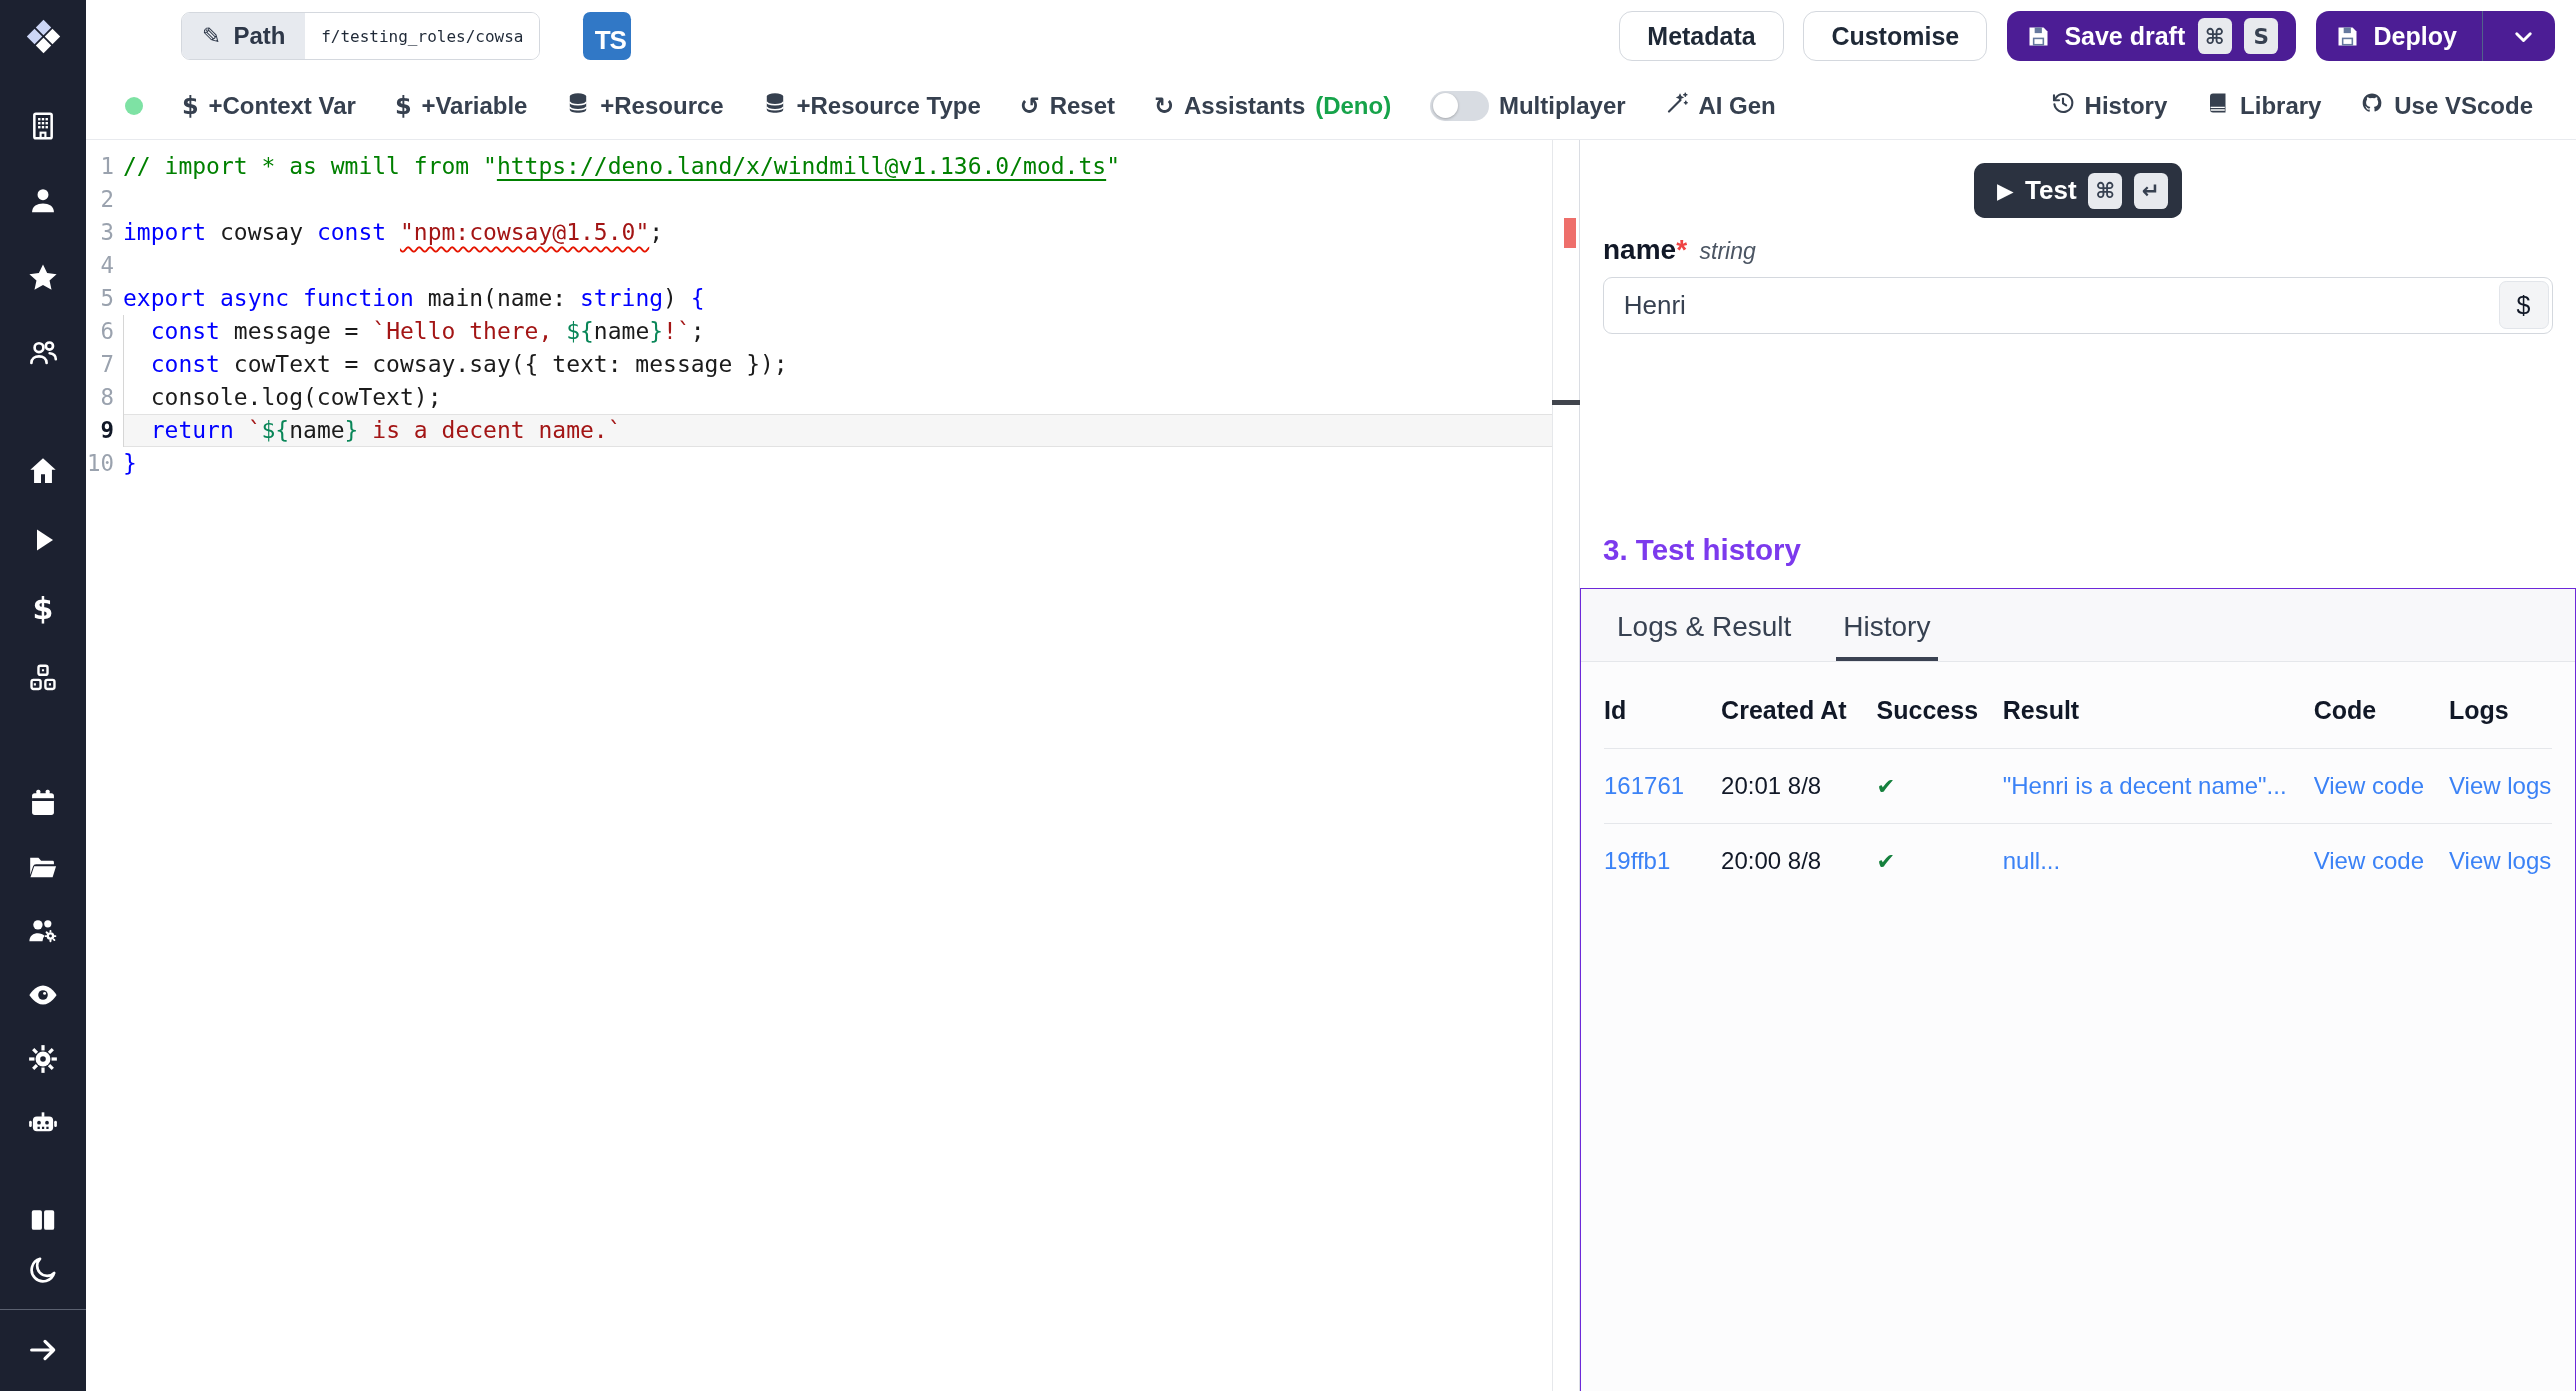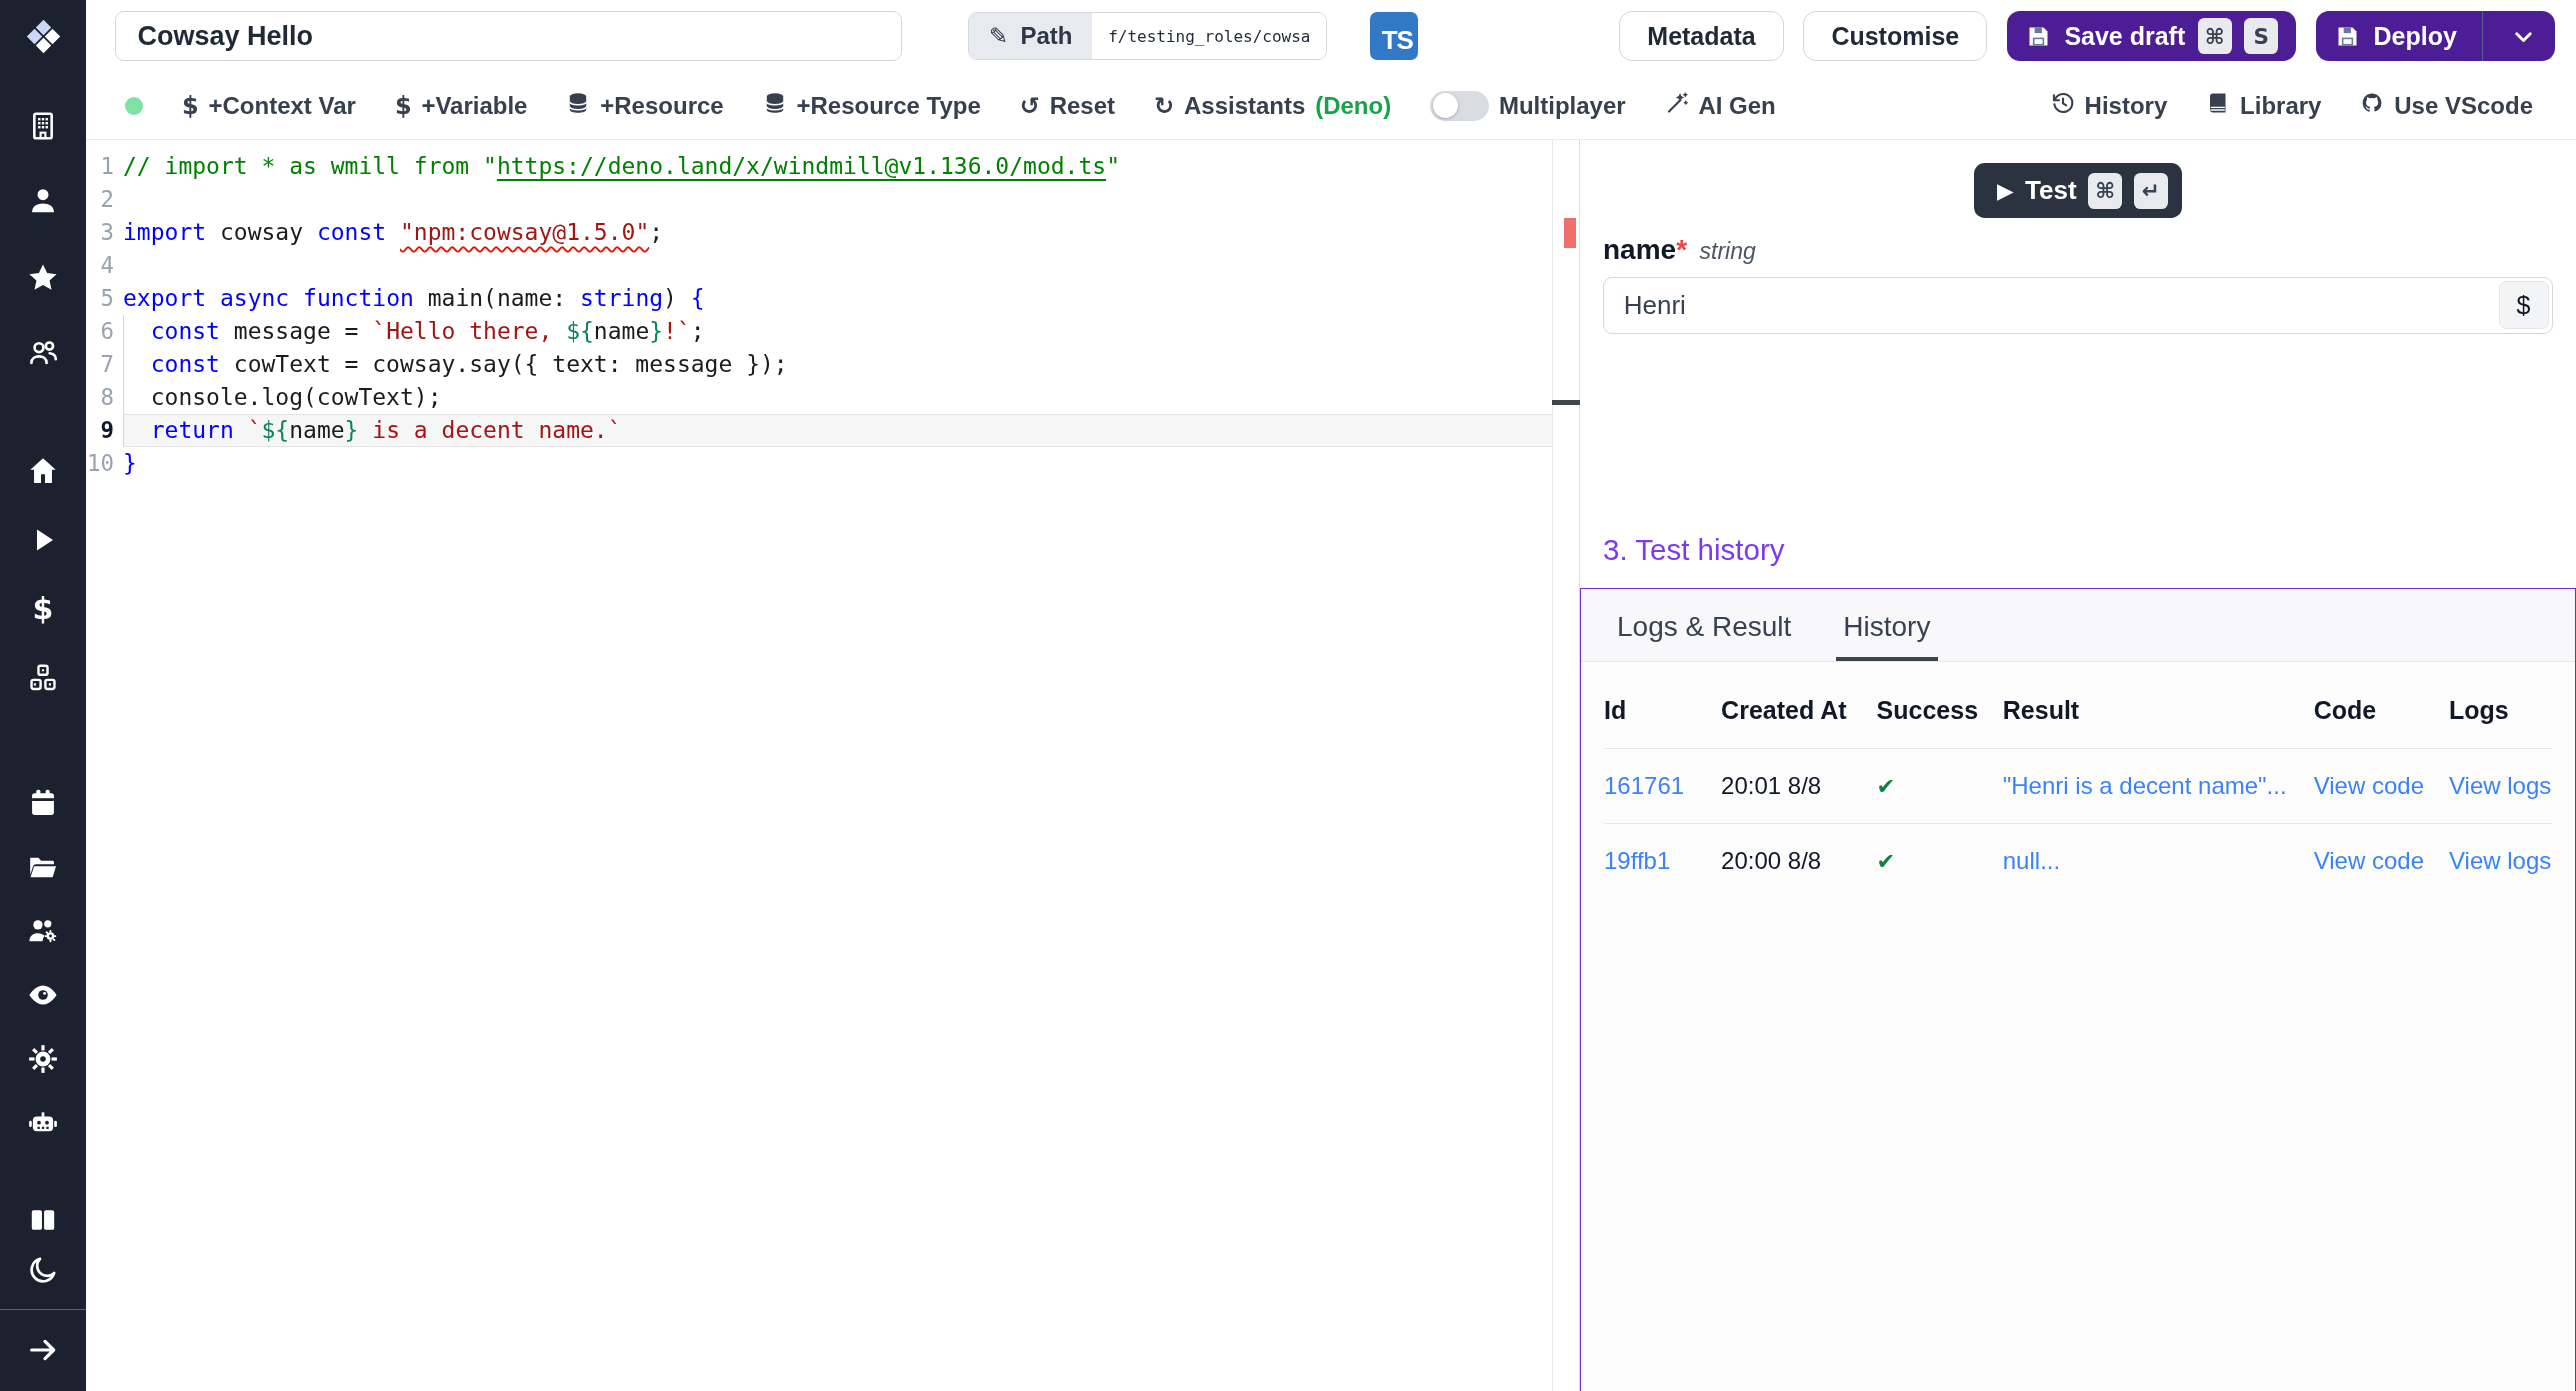--- a/index.html
+++ b/index.html
@@ -65,21 +65,21 @@
   .test-row { display:flex; justify-content:center; padding-top:23px; }
   .btn-test { background:#2b3240; color:#fff; border-radius:10.7px; height:55px; display:flex; align-items:center; gap:11.6px; padding:0 14.3px 0 23px; font-size:26px; font-weight:700; cursor:pointer; }
   .btn-test .play { font-family:"DejaVu Sans",sans-serif; font-size:21.5px; }
   .field-label-row { padding:16px 23px 10.7px; display:flex; align-items:baseline; gap:12.5px; }
   .fname { font-size:28px; font-weight:700; color:#111827; }
   .freq { color:#ef4444; font-size:28px; font-weight:700; }
   .ftype { font-style:italic; font-size:23px; color:#4b5563; }
   .field-input-row { margin:0 23px; position:relative; }
   .field-input { width:100%; height:57px; border:0.9px solid #d4d8de; border-radius:9px; font-size:26px; color:#374151; padding:0 81px 0 19.7px; outline:none; font-family:"Liberation Sans",sans-serif; }
   .dollar-btn { position:absolute; right:4.5px; top:4.5px; width:50px; height:48px; background:#f3f4f6; border:0.9px solid #e2e5ea; border-radius:7.2px; display:flex; align-items:center; justify-content:center; font-size:25px; color:#111827; cursor:pointer; }
-  .history-heading { margin:199px 23px 0; font-size:29.5px; font-weight:400; color:#7c3aed; }
+  .history-heading { margin:199px 23px 0; font-size:29.5px; font-weight:700; color:#7c3aed; }
   .history-panel { margin-top:21.5px; flex:1; border:1.8px solid #6d28d9; border-bottom:none; background:#fcfcfd; display:flex; flex-direction:column; min-height:0; }
   .tabbar { display:flex; gap:52px; padding:0 36px; border-bottom:0.9px solid #e5e7eb; background:#f8f8fa; flex-shrink:0; }
   .tab { padding:21.5px 0 18px; font-size:28px; color:#374151; position:relative; cursor:pointer; }
   .tab.active::after { content:""; position:absolute; left:-7.2px; right:-7.2px; bottom:0; height:3.6px; background:#3b4252; }
   .table-wrap { padding:34px 23px 0; }
   table { width:100%; border-collapse:collapse; font-size:24px; color:#111827; table-layout:fixed; }
   th { text-align:left; font-weight:700; padding:0 5.4px 23px 0; font-size:25px; overflow:hidden; white-space:nowrap; }
   td { padding:23px 5.4px 23px 0; border-top:0.9px solid #e5e7eb; overflow:hidden; white-space:nowrap; }
   .tlink { color:#3b82f6; cursor:pointer; text-decoration:none; }
   .check { color:#15803d; font-size:22.4px; font-family:"DejaVu Sans",sans-serif; }
@@ -246,21 +246,20 @@
   <div class="sb-icon" style="margin-bottom:23px">
     <svg viewBox="0 0 24 24" fill="none" stroke="#fff" stroke-width="2.4" stroke-linecap="round" stroke-linejoin="round">
         <path d="M3.5 12h16.5M13.5 5.5l6.5 6.5-6.5 6.5"></path>
       </svg>
   </div>
 </div>
 
 <div id="main">
 
   <div id="topbar">
-    <input class="title-input" value="Cowsay Hello" style="">
     <div class="path-group">
       <div class="path-btn">
         <span class="pencil glyph">✎</span>
         <span>Path</span>
       </div>
       <div class="path-value">f/testing_roles/cowsa</div>
     </div>
     <div class="ts-badge">TS</div>
     <div class="tb-sp"></div>
     <div class="btn btn-outline">Metadata</div>

